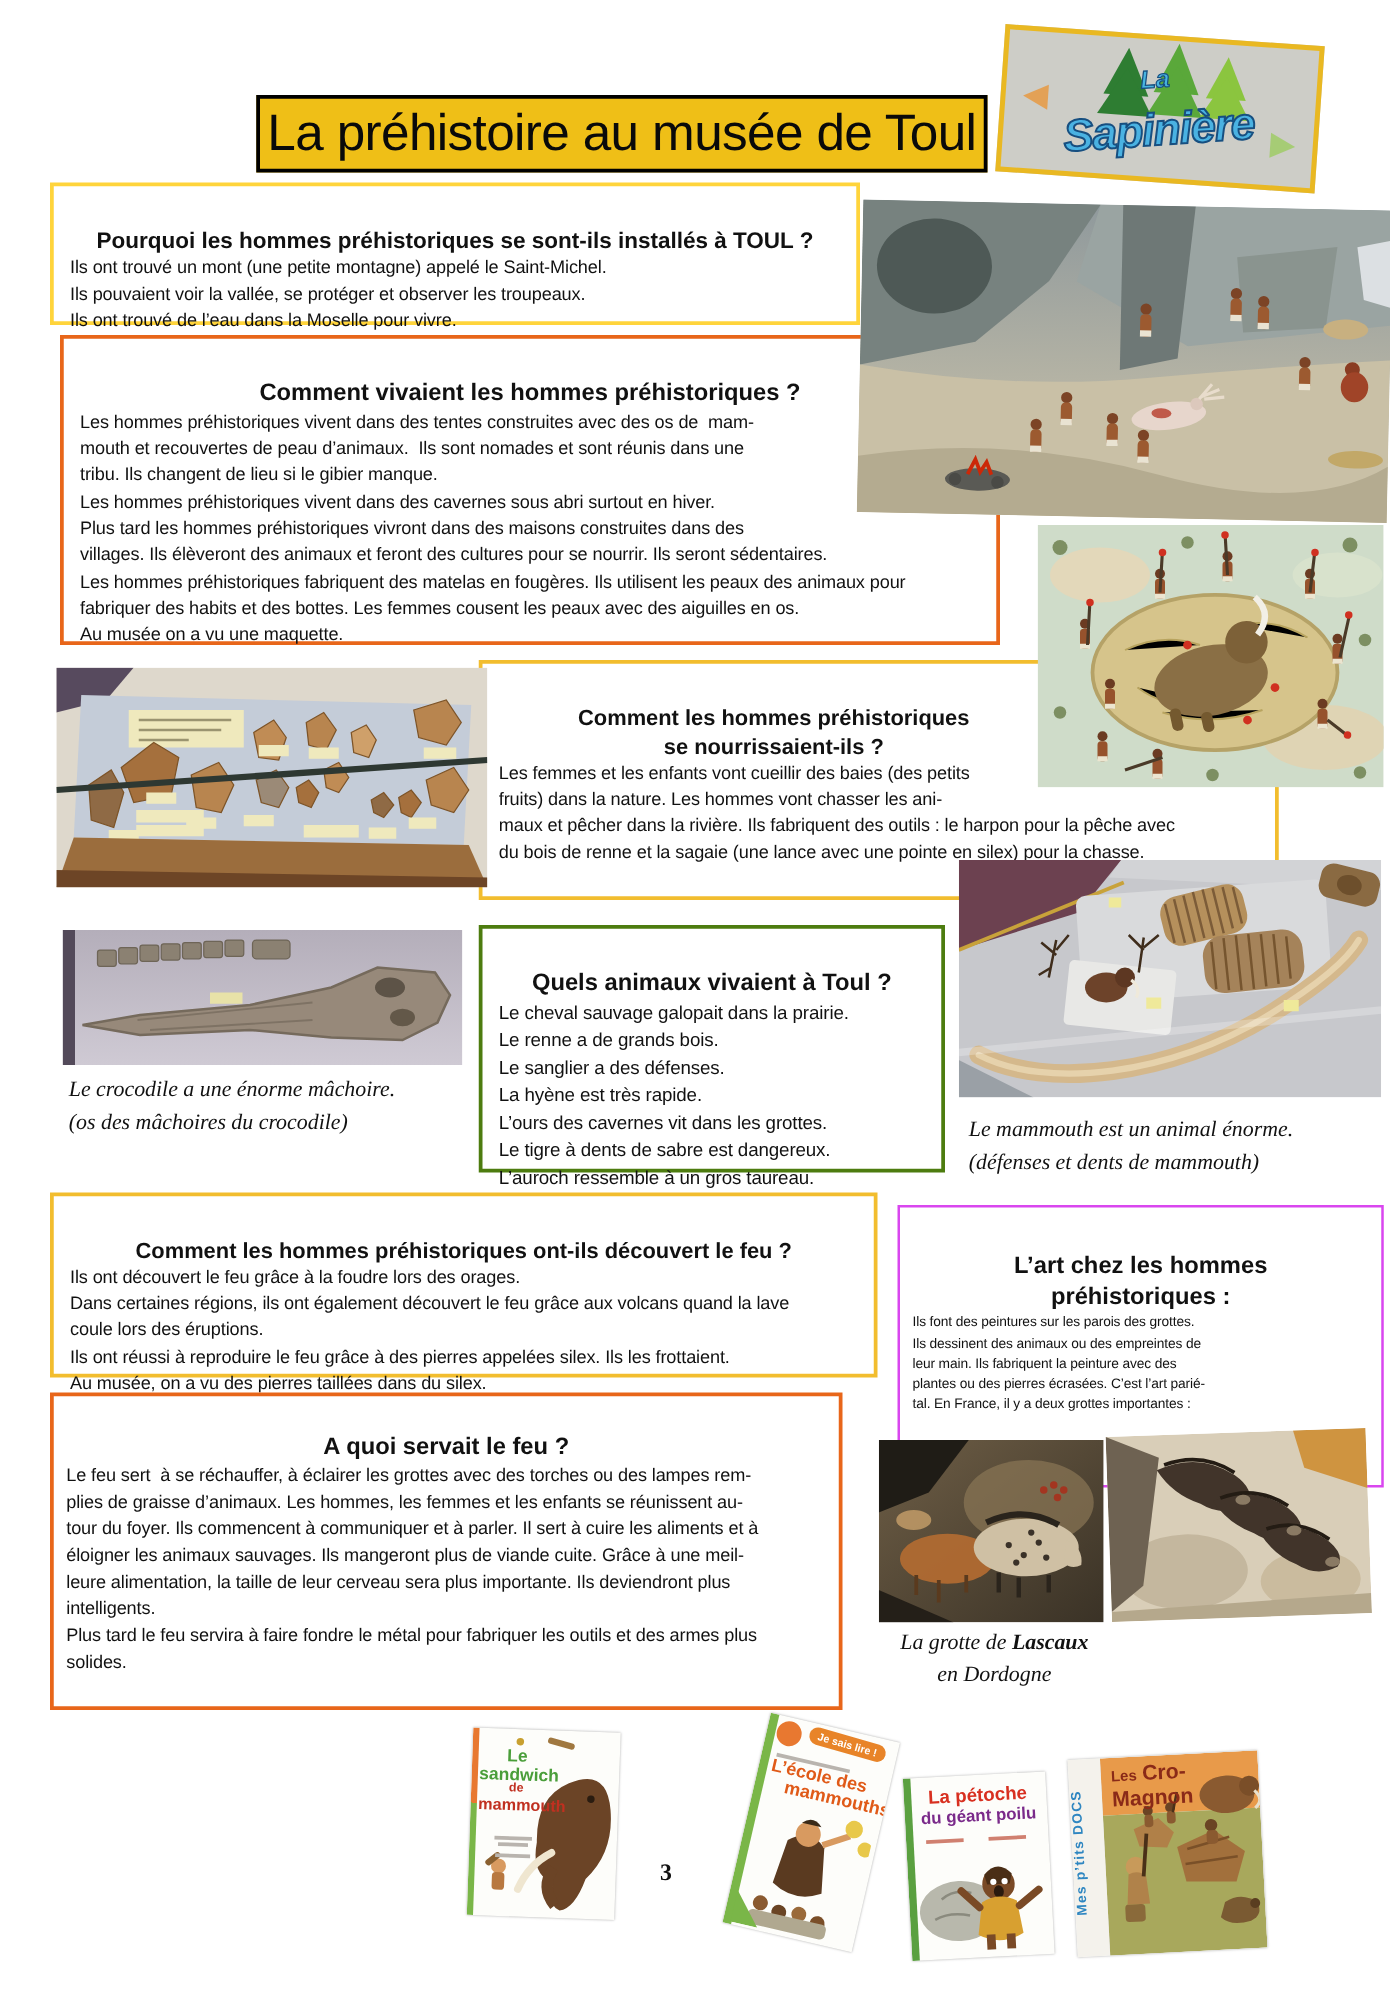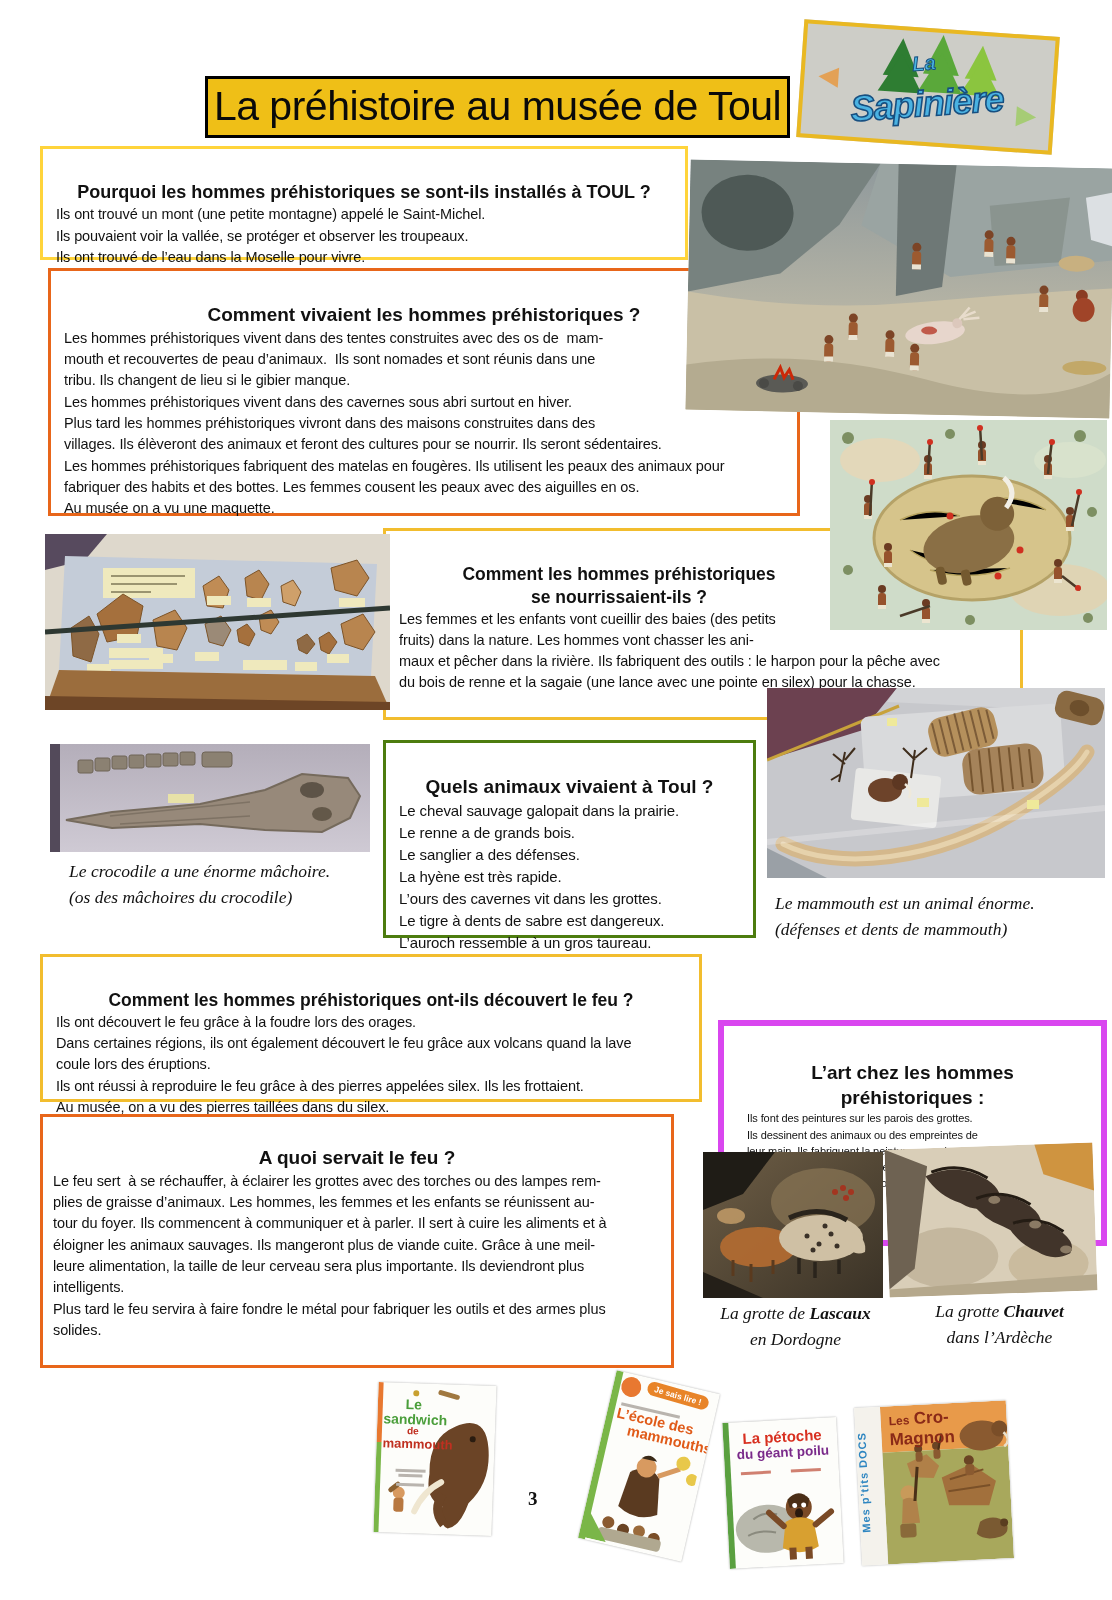--- a/index.html
+++ b/index.html
@@ -268,21 +268,21 @@
       <g>
         <polygon points="16,76 62,68 150,60 215,46 252,30 298,34 310,52 300,74 272,88 215,86 150,80 62,84" fill="#97897a" stroke="#756a5c" stroke-width="2"></polygon>
         <ellipse cx="262" cy="46" rx="12" ry="8" fill="#5d5347"></ellipse>
         <ellipse cx="272" cy="70" rx="10" ry="7" fill="#635849"></ellipse>
         <path d="M60,72 L200,58 M70,80 L200,72" stroke="#7e7264" stroke-width="1.5" fill="none"></path>
       </g>
       <rect x="118" y="50" width="26" height="9" fill="#e8e2a8"></rect>
     </svg>
   </div>
 
-  <div class="cap" style="left:69px;top:858px;width:330px">Le crocodile a une énorme mâchoire.
+  <div class="cap" style="left:55px;top:858px;width:330px">Le crocodile a une énorme mâchoire.
 (os des mâchoires du crocodile)</div>
 
   <div class="photo" style="left:767px;top:688px;width:338px;height:190px;z-index:6">
     <svg width="338" height="190" viewBox="0 0 338 190">
       <rect width="338" height="190" fill="#c7c8cc"></rect>
       <polygon points="0,0 130,0 96,42 0,72" fill="#6c4150"></polygon>
       <polygon points="130,0 338,0 338,24 120,14" fill="#d2d3d6"></polygon>
       <line x1="0" y1="72" x2="132" y2="18" stroke="#c8a23a" stroke-width="3"></line>
       <rect x="96" y="22" width="200" height="86" rx="8" fill="#d9dadc" transform="rotate(-4 196 65)"></rect>
       <rect x="86" y="84" width="86" height="52" rx="4" fill="#e8e8e6" transform="rotate(6 129 110)"></rect>
@@ -324,21 +324,21 @@
 
   <div class="box" style="left:40px;top:954px;width:662px;height:148px;border:3px solid #f2bd2e;z-index:1">
     <div class="bt">Comment les hommes préhistoriques ont-ils découvert le feu ?</div>
     <div class="bb">Ils ont découvert le feu grâce à la foudre lors des orages.
 Dans certaines régions, ils ont également découvert le feu grâce aux volcans quand la lave
 coule lors des éruptions.
 Ils ont réussi à reproduire le feu grâce à des pierres appelées silex. Ils les frottaient.
 Au musée, on a vu des pierres taillées dans du silex.</div>
   </div>
 
-  <div class="box" style="left:718px;top:1020px;width:389px;height:226px;border:6px solid #d946ef;z-index:1;padding:8px 23px">
+  <div class="box" style="left:718px;top:964px;width:389px;height:226px;border:2px solid #d946ef;z-index:1;padding:8px 10px">
     <div class="bt" style="font-size:19px">L’art chez les hommes
 préhistoriques :</div>
     <div class="bb" style="font-size:11px">Ils font des peintures sur les parois des grottes.
 Ils dessinent des animaux ou des empreintes de
 leur main. Ils fabriquent la peinture avec des
 plantes ou des pierres écrasées. C’est l’art parié-
 tal. En France, il y a deux grottes importantes :</div>
   </div>
 
   <div class="box" style="left:40px;top:1114px;width:634px;height:254px;border:3px solid #e8661a;z-index:1;padding:2px 10px">
@@ -410,21 +410,20 @@
           <ellipse cx="108" cy="54" rx="6" ry="4"></ellipse>
           <ellipse cx="148" cy="80" rx="6" ry="4"></ellipse>
           <ellipse cx="178" cy="106" rx="6" ry="4"></ellipse>
         </g>
       <polygon points="0,140 208,132 208,148 0,148" fill="#b5a88c"></polygon>
     </svg>
   </div>
 
   <div class="cap" style="left:698px;top:1300px;width:195px;text-align:center"><span>La grotte de </span><b>Lascaux</b><br><span>en Dordogne</span></div>
 
-  <div class="cap" style="left:897px;top:1298px;width:205px;text-align:center"><span>La grotte  </span><b>Chauvet</b><br><span>dans l’Ardèche</span></div>
 
 
   <div class="book" style="left:376px;top:1384px;width:118px;height:150px;transform:rotate(2deg);z-index:2">
     <div class="abs" style="left:0;top:0;width:5px;height:150px;background:linear-gradient(#e87830 40%,#7ab648 40%)"></div>
     <svg class="abs" style="left:8px;top:2px" width="108" height="146" viewBox="0 0 108 146">
       <circle cx="30" cy="8" r="3" fill="#c8a030"></circle>
         <rect x="52" y="6" width="22" height="5" rx="2.5" fill="#a07840" transform="rotate(14 63 8)"></rect>
       <path d="M70,40 q30,-14 34,20 q4,34 -18,56 q-8,24 -20,26 q-10,-4 -6,-22 q-18,-6 -14,-32 q-2,-36 24,-48" fill="#6b4426"></path>
       <circle cx="88" cy="52" r="3" fill="#2a1c10"></circle>
       <path d="M60,108 q-10,16 2,30" stroke="#6b4426" stroke-width="9" fill="none"></path>

